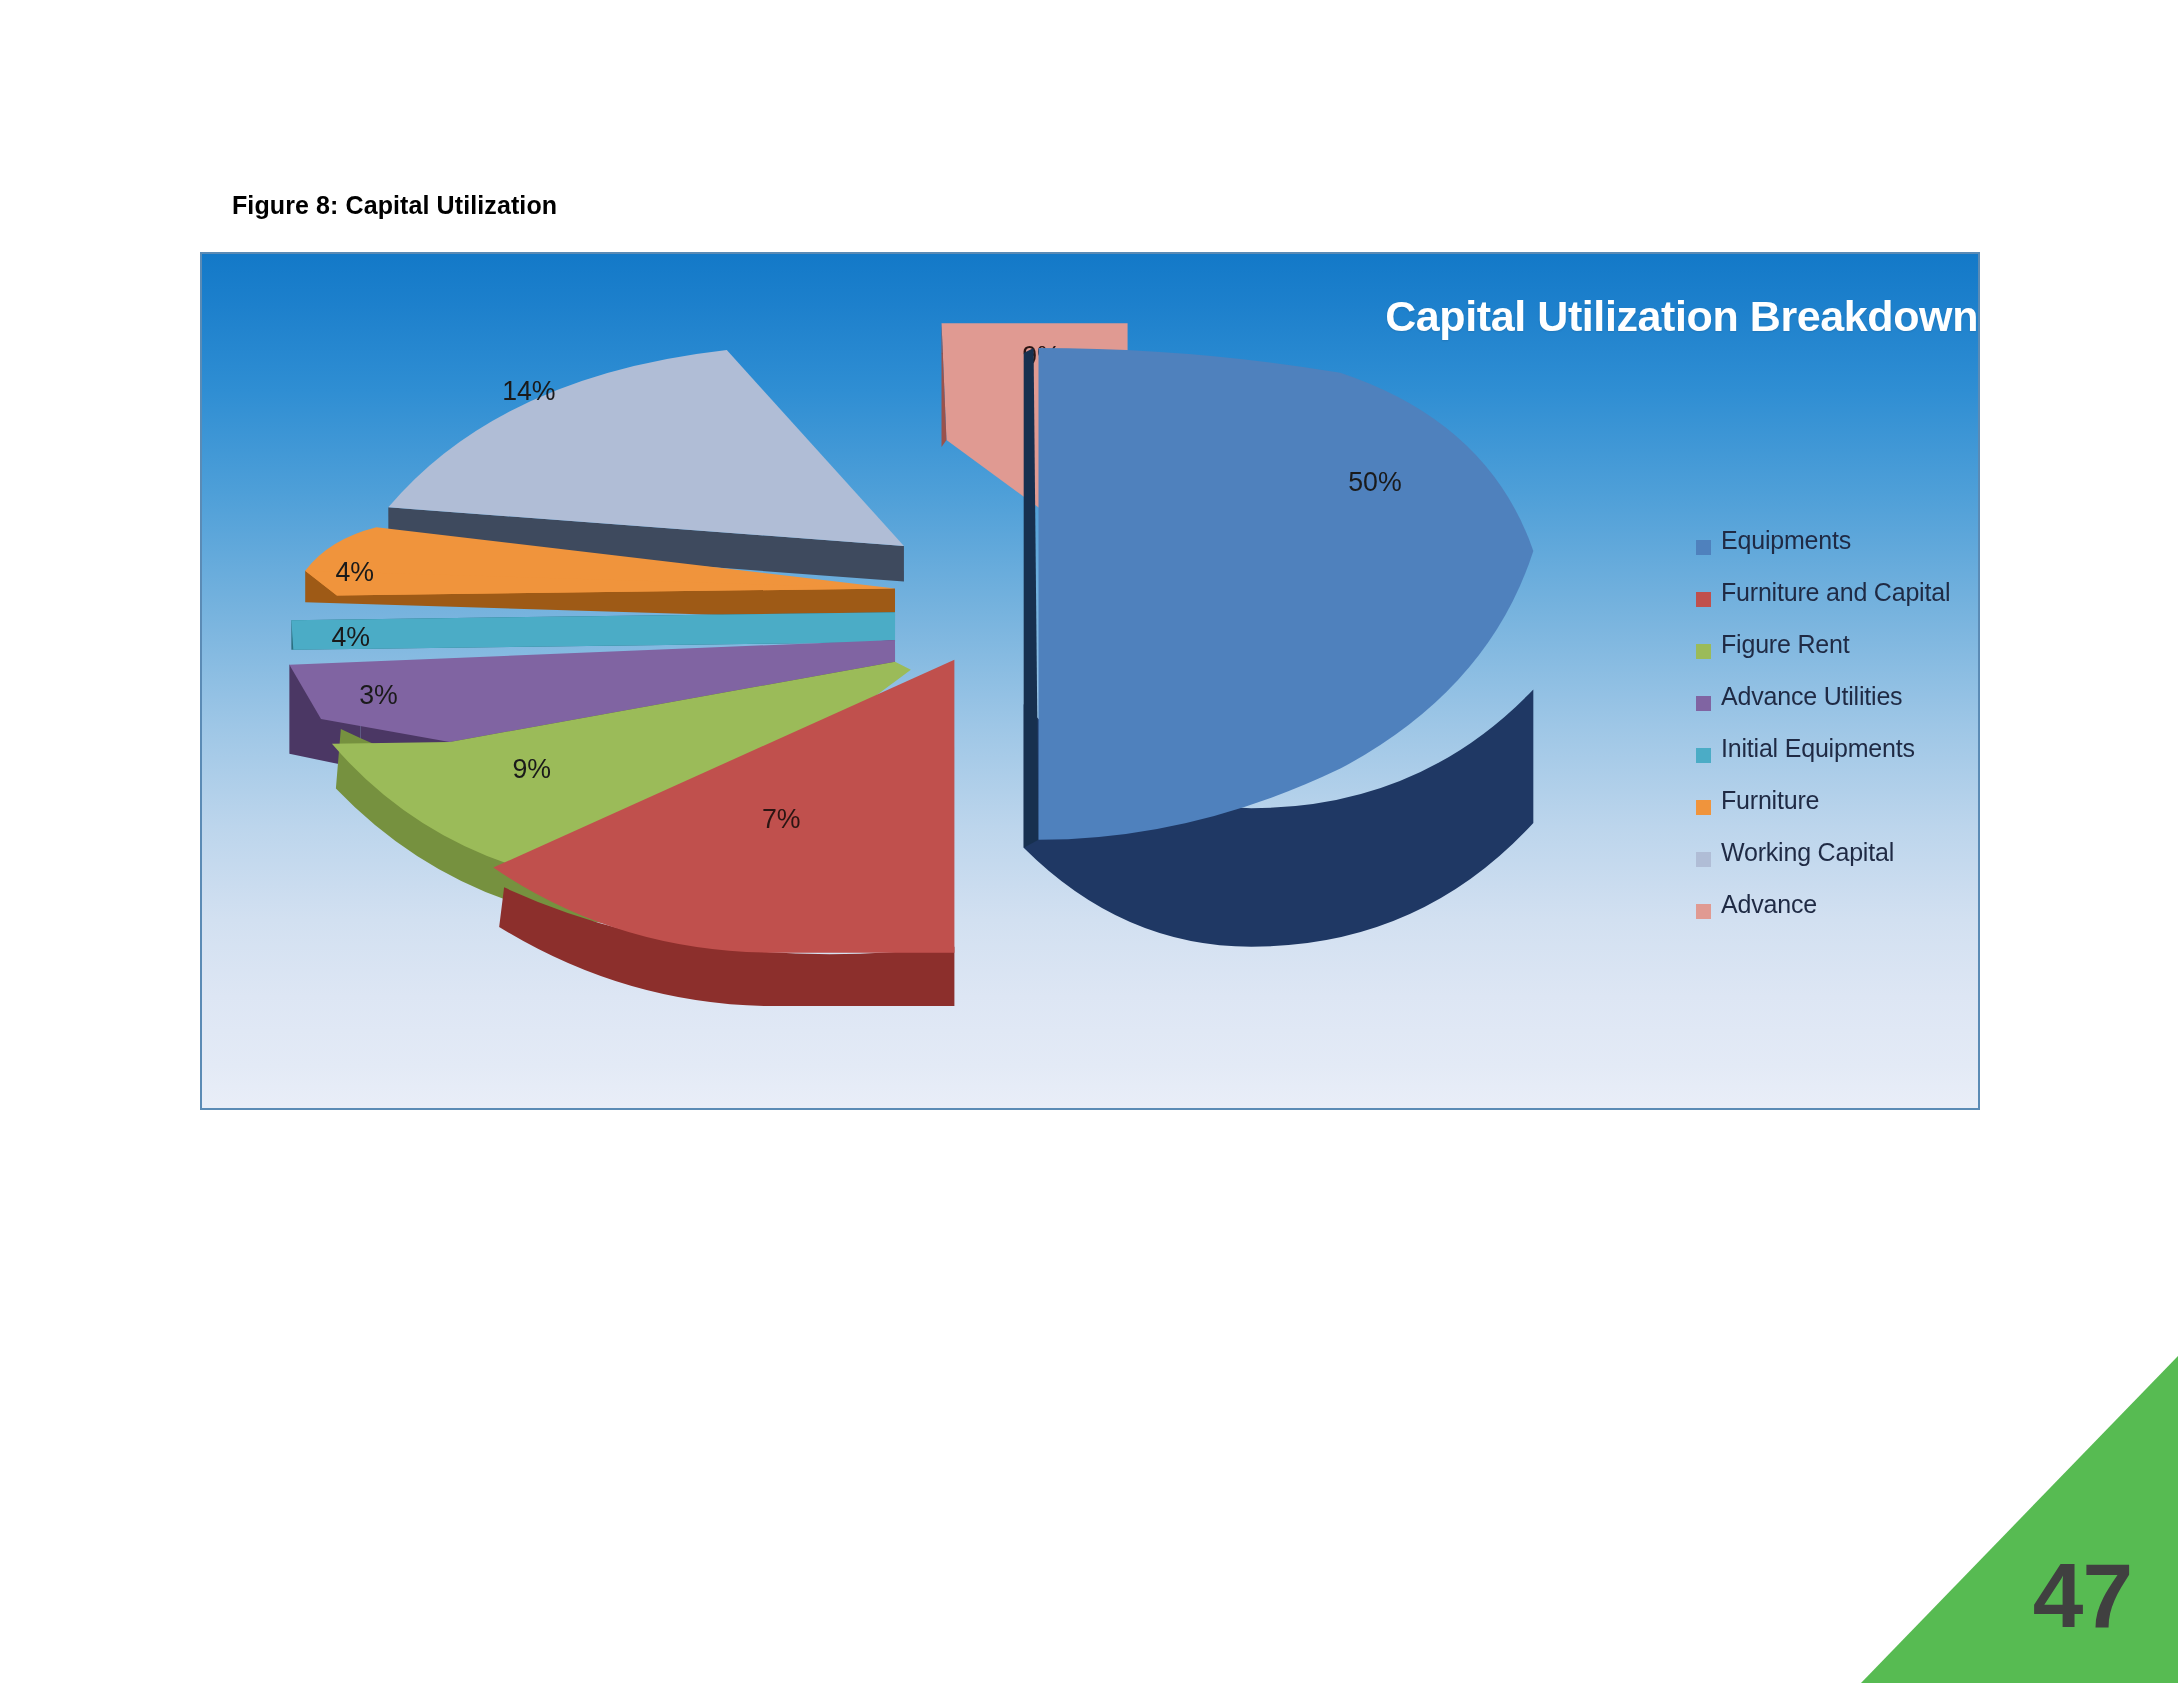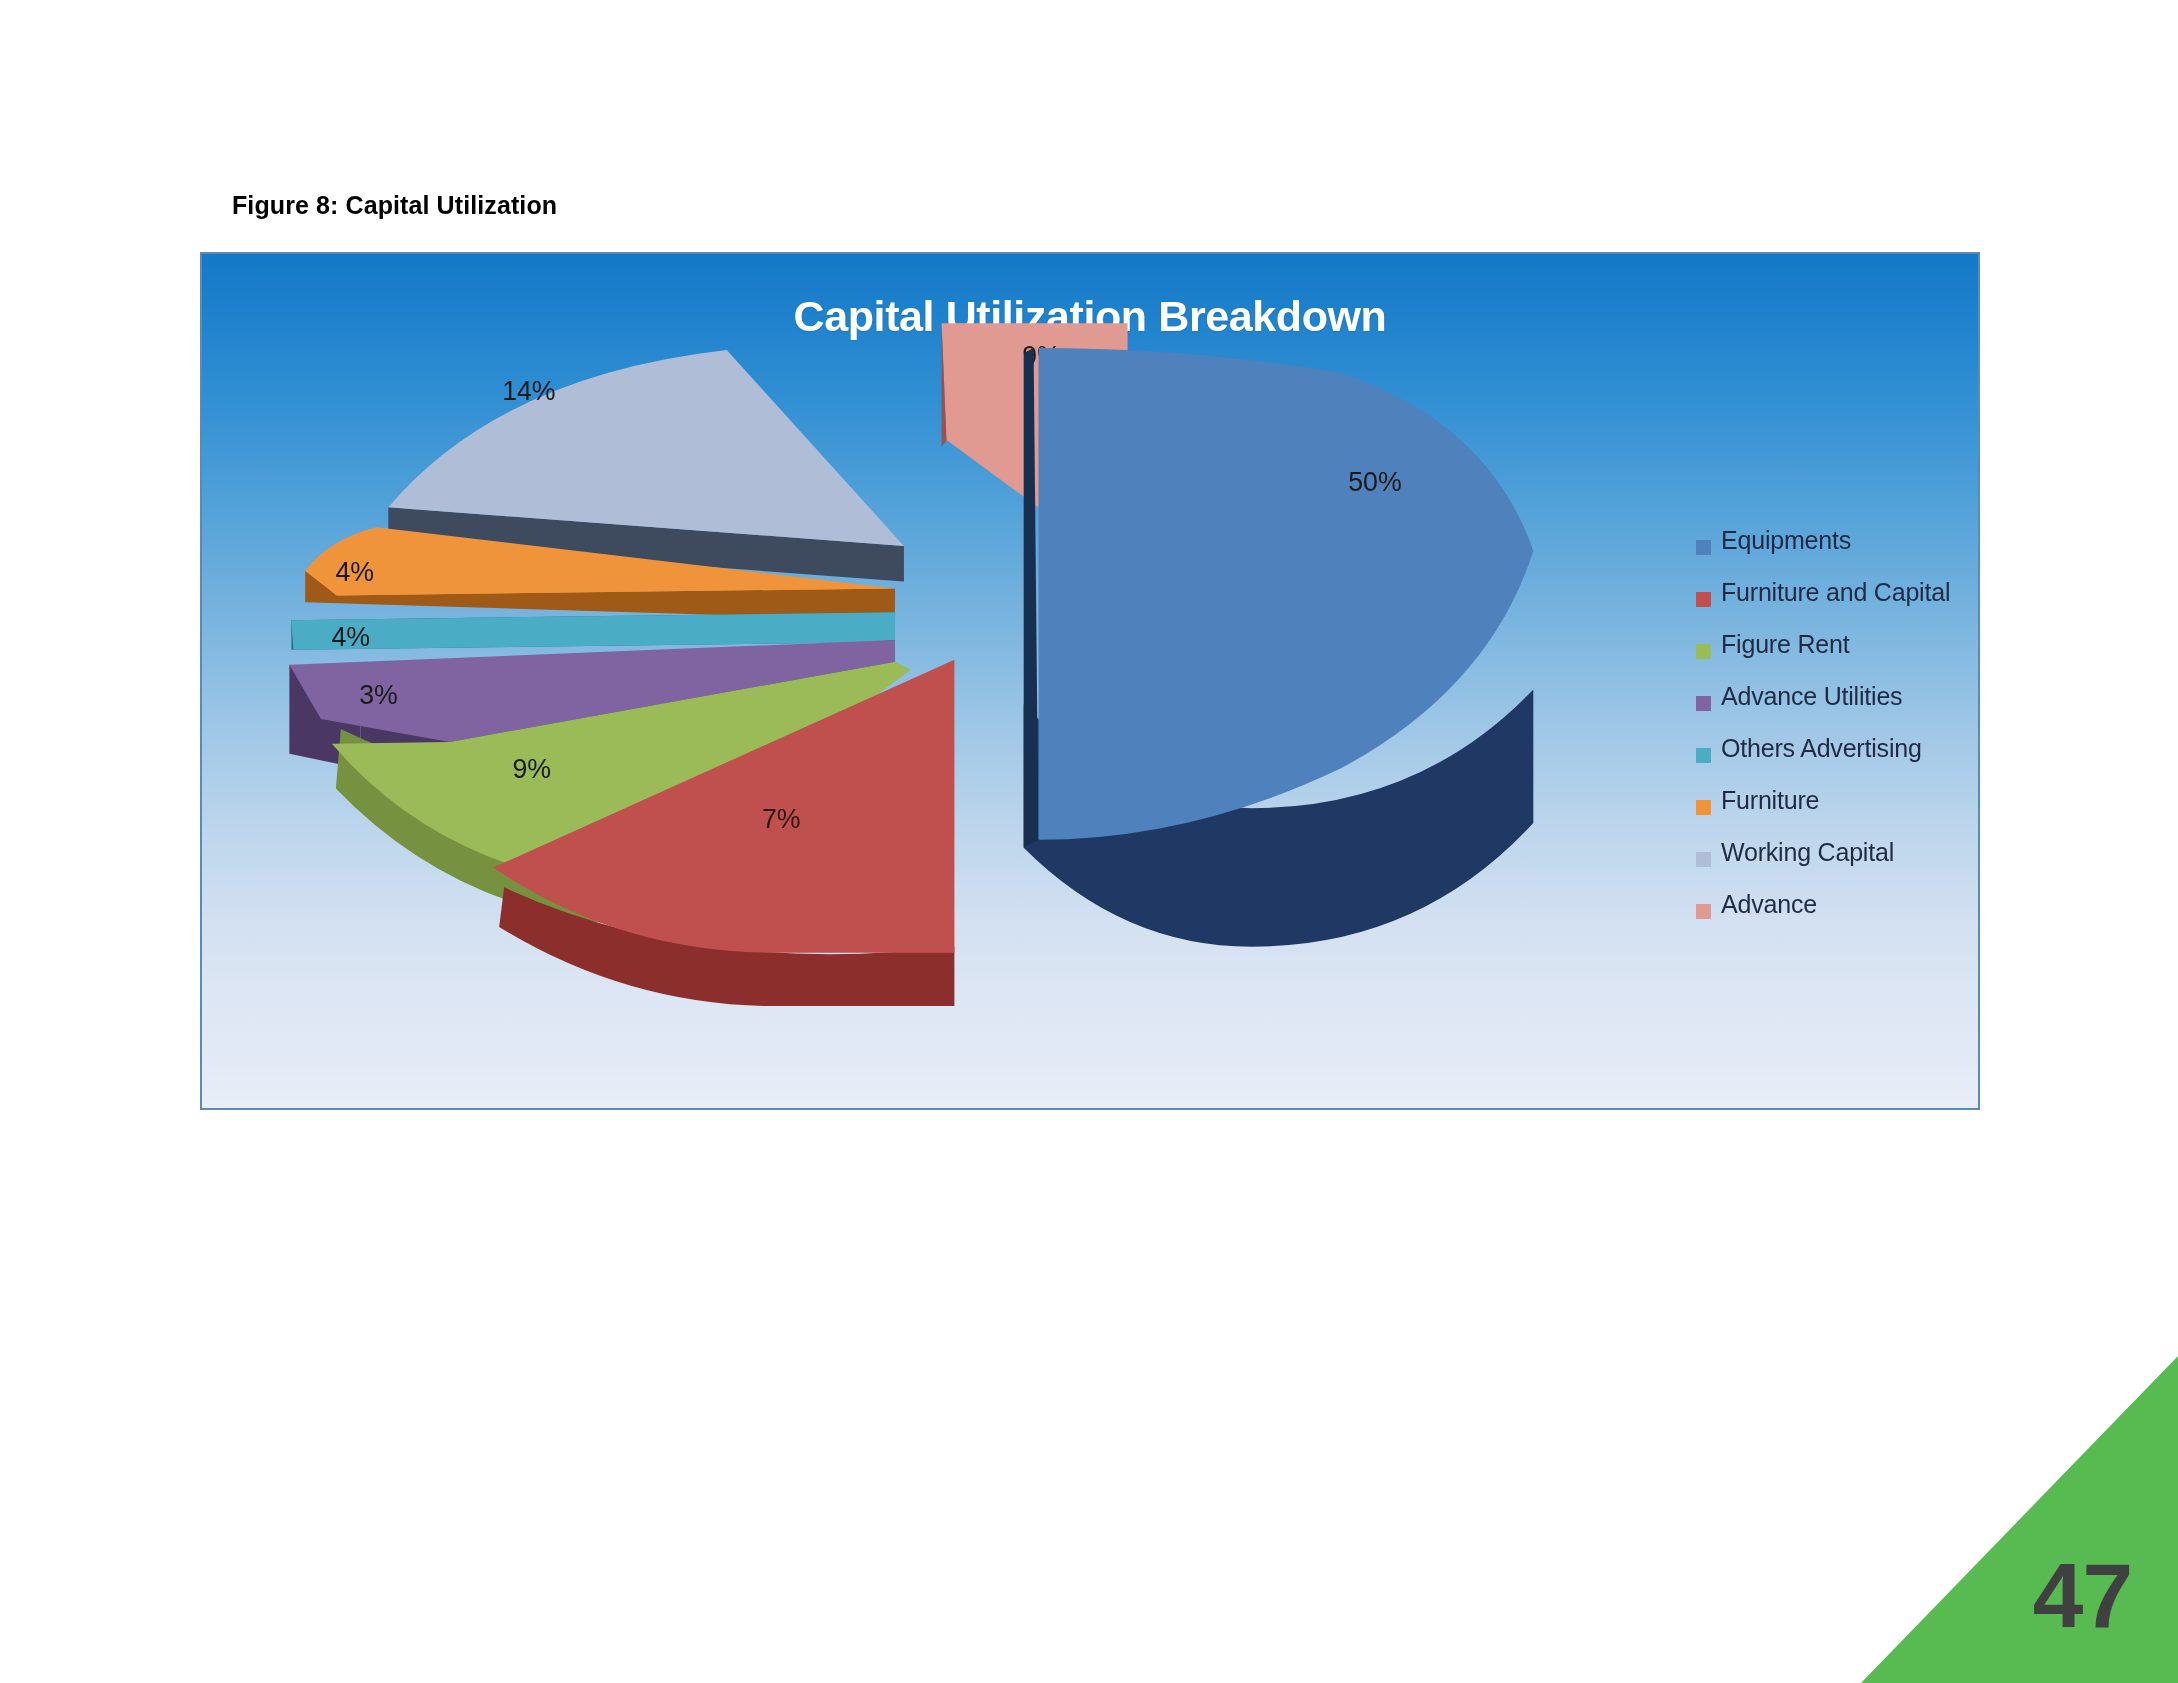--- a/index.html
+++ b/index.html
@@ -50,21 +50,21 @@
         #e3eaf6 95%,
         #e9eef8 100%);
     overflow: hidden;
   }
 
   #chart-title {
     position: absolute;
     left: 0;
     right: 0;
     top: 38px;
-    text-align: center;
+    text-align: right;
     color: #ffffff;
     font-size: 43px;
     font-weight: bold;
     letter-spacing: -0.4px;
     text-shadow: 0 1px 2px rgba(0,0,0,0.10);
   }
 
   
   #pie-area {
     position: absolute;
@@ -220,21 +220,21 @@
       <span class="legend-label">Figure Rent</span>
     </div>
 
     <div class="legend-item">
       <span class="legend-swatch" style="background:#8064A2"></span>
       <span class="legend-label">Advance Utilities</span>
     </div>
 
     <div class="legend-item">
       <span class="legend-swatch" style="background:#4BACC6"></span>
-      <span class="legend-label">Others Advertising</span>
+      <span class="legend-label">Initial Equipments</span>
     </div>
 
     <div class="legend-item">
       <span class="legend-swatch" style="background:#F0943C"></span>
       <span class="legend-label">Furniture</span>
     </div>
 
     <div class="legend-item">
       <span class="legend-swatch" style="background:#B0BDD6"></span>
       <span class="legend-label">Working Capital</span>

